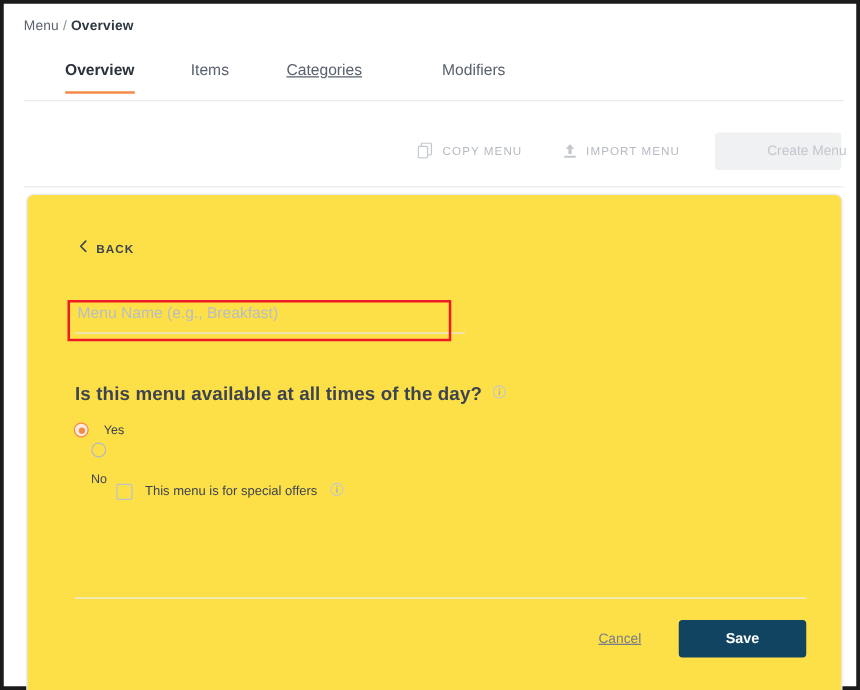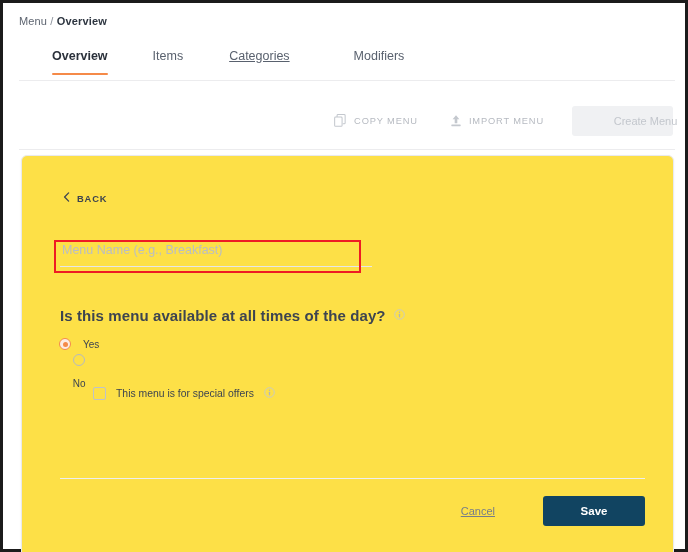--- a/index.html
+++ b/index.html
@@ -294,21 +294,21 @@
     right: 28px;
     top: 340px;
     display: flex;
     align-items: center;
   }
   .cancel-link {
     font-size: 11px;
     color: #767d88;
     text-decoration: underline;
     cursor: pointer;
-    margin-right: 32px;
+    margin-right: 14px;
   }
   .save-btn {
     width: 102px;
     height: 30px;
     background: #114461;
     color: #ffffff;
     font-size: 11.5px;
     font-weight: bold;
     border: none;
     border-radius: 3px;

